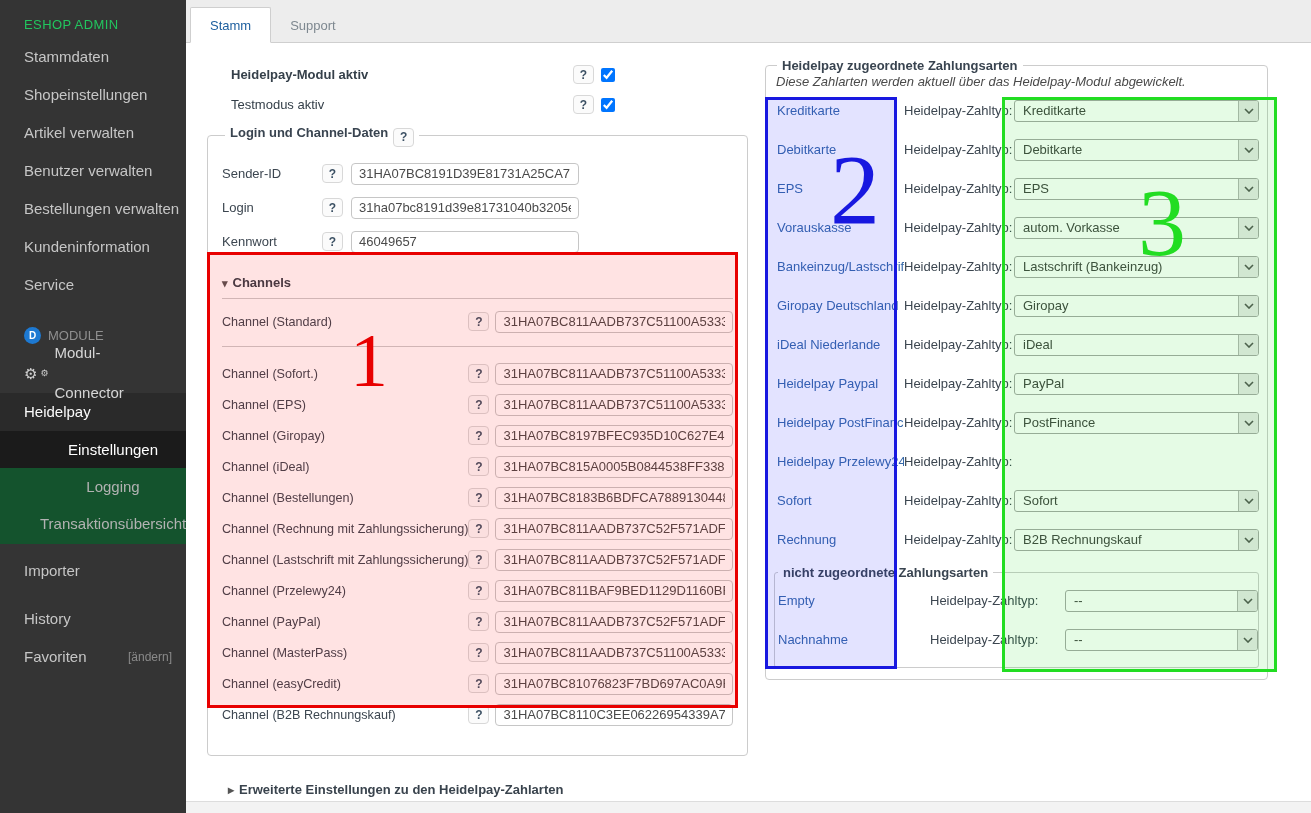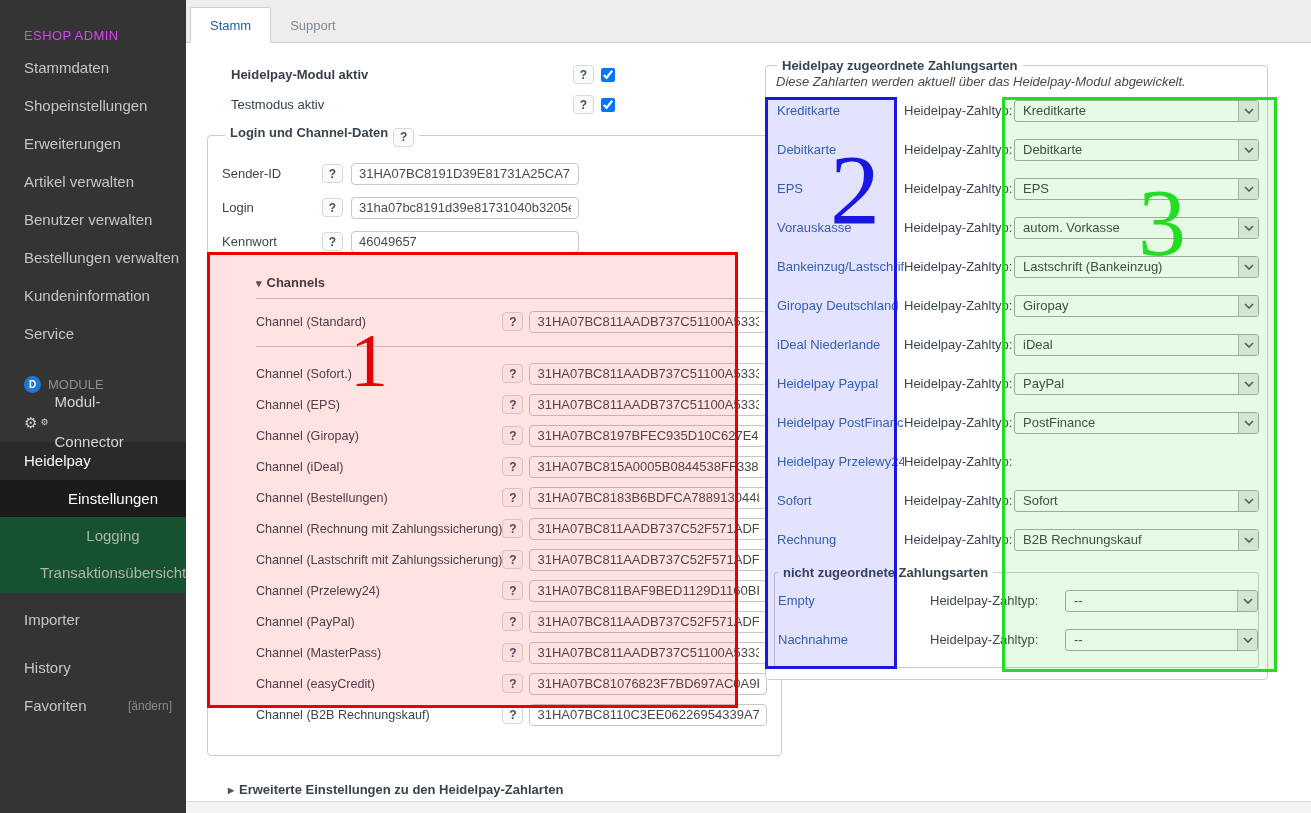--- a/index.html
+++ b/index.html
@@ -1,21 +1,21 @@
 <!DOCTYPE html>
 <html style="--sidebar-bg: #343434; --tab-active: #1c5e9e; --legend-text: #394450; --link-blue: #3668a8; --annotation-red: #e80000; --annotation-blue: #1818e0; --annotation-green: #22dd22;"><head>
 <meta charset="utf-8">
 <style>
   * { margin:0; padding:0; box-sizing:border-box; }
   html,body { width:1311px; height:813px; overflow:hidden; }
   body { font-family:"Liberation Sans", sans-serif; font-size:13px; color:#404a52; background:#fff; position:relative; }
 
   
   .sidebar { position:absolute; left:0; top:0; width:186px; height:813px; background:var(--sidebar-bg,#343434); }
-  .brand { padding:28px 24px 6px; color:#d946ef; font-size:13px; letter-spacing:.4px; }
+  .brand { padding:17px 24px 6px; color:#22c55e; font-size:13px; letter-spacing:.4px; }
   .side-item { height:38px; line-height:38px; padding:0 24px; color:#c6c6c6; font-size:15px; white-space:nowrap; cursor:pointer; }
   .module-header { margin-top:13px; height:36px; display:flex; align-items:center; gap:7px; padding:0 24px; color:#8f8f8f; font-size:13px; }
   .module-icon { width:17px; height:17px; border-radius:50%; background:#1d79d2; color:#fff; font-size:10px; font-weight:bold; display:flex; align-items:center; justify-content:center; flex:0 0 17px; }
   .connector { height:40px; line-height:40px; padding:0 24px; color:#d6d6d6; font-size:15px; display:flex; align-items:center; gap:6px; cursor:pointer; }
   .gear { color:#cfcfcf; font-size:15px; line-height:1; }
   .gear-small { color:#cfcfcf; font-size:9px; vertical-align:super; margin-left:-3px; }
   .heidelpay-item { background:#2a2a2a; height:38px; line-height:38px; padding:0 24px; color:#fbfbfb; font-size:15px; cursor:pointer; }
   .submenu { background:#14532d; padding-bottom:2px;text-align:center; }
   .sub-item { height:37px; line-height:37px; padding-left:40px; color:#b2b2b2; font-size:15px; cursor:pointer; }
   .sub-item.active { background:#1b1b1b; color:#ffffff; }
@@ -41,21 +41,21 @@
   fieldset { border:1px solid #ccc; border-radius:4px; }
   legend { font-weight:bold; color:var(--legend-text,#394450); padding:0 5px; margin-left:3px; white-space:nowrap; }
   .login-fs { width:530px; padding:4px 14px 20px; margin-top:8px; }
   .login-fs legend .help { margin-left:5px; vertical-align:-4px; }
 
   .field-row { display:flex; align-items:center; margin-top:12px; }
   .field-row .flabel { width:100px; color:#3c4650; }
   .txt { height:22px; border:1px solid #c6c6c6; border-radius:4px; padding:0 7px; font-size:13px; color:#4a4a4a; font-family:"Liberation Sans",sans-serif; outline:none; white-space:nowrap; overflow:hidden; }
   .field-row .txt { width:228px; margin-left:8px; }
 
-  .channels { margin-top:22px;margin-left:34px; }
+  .channels { margin-top:22px; }
   .channels-header { font-weight:bold; color:#35404a; cursor:pointer; }
   .caret { color:#555; font-size:11px; margin-right:5px; }
   .sep { border:0; border-top:1px solid #ccc; margin:8px 0 12px; }
   .sep2 { border:0; border-top:1px solid #ccc; margin:13px 0 16px; }
   .channel-row { display:flex; align-items:center; margin-bottom:9px; }
   .channel-row .clabel { flex:1; color:#3c4650; font-size:12.6px; white-space:nowrap; overflow:hidden; }
   .channel-row .txt { width:238px; margin-left:6px; }
 
   .collapse-head { margin:26px 0 0 21px; font-weight:bold; color:#39434d; cursor:pointer; }
   .collapse-head .caret { font-size:12px; }
@@ -89,21 +89,20 @@
 </head>
 <body>
 
 <div class="sidebar">
   <div class="brand">ESHOP ADMIN</div>
 
     <div class="side-item">Stammdaten</div>
 
     <div class="side-item">Shopeinstellungen</div>
 
-    <div class="side-item">Erweiterungen</div>
 
     <div class="side-item">Artikel verwalten</div>
 
     <div class="side-item">Benutzer verwalten</div>
 
     <div class="side-item">Bestellungen verwalten</div>
 
     <div class="side-item">Kundeninformation</div>
 
     <div class="side-item">Service</div>

